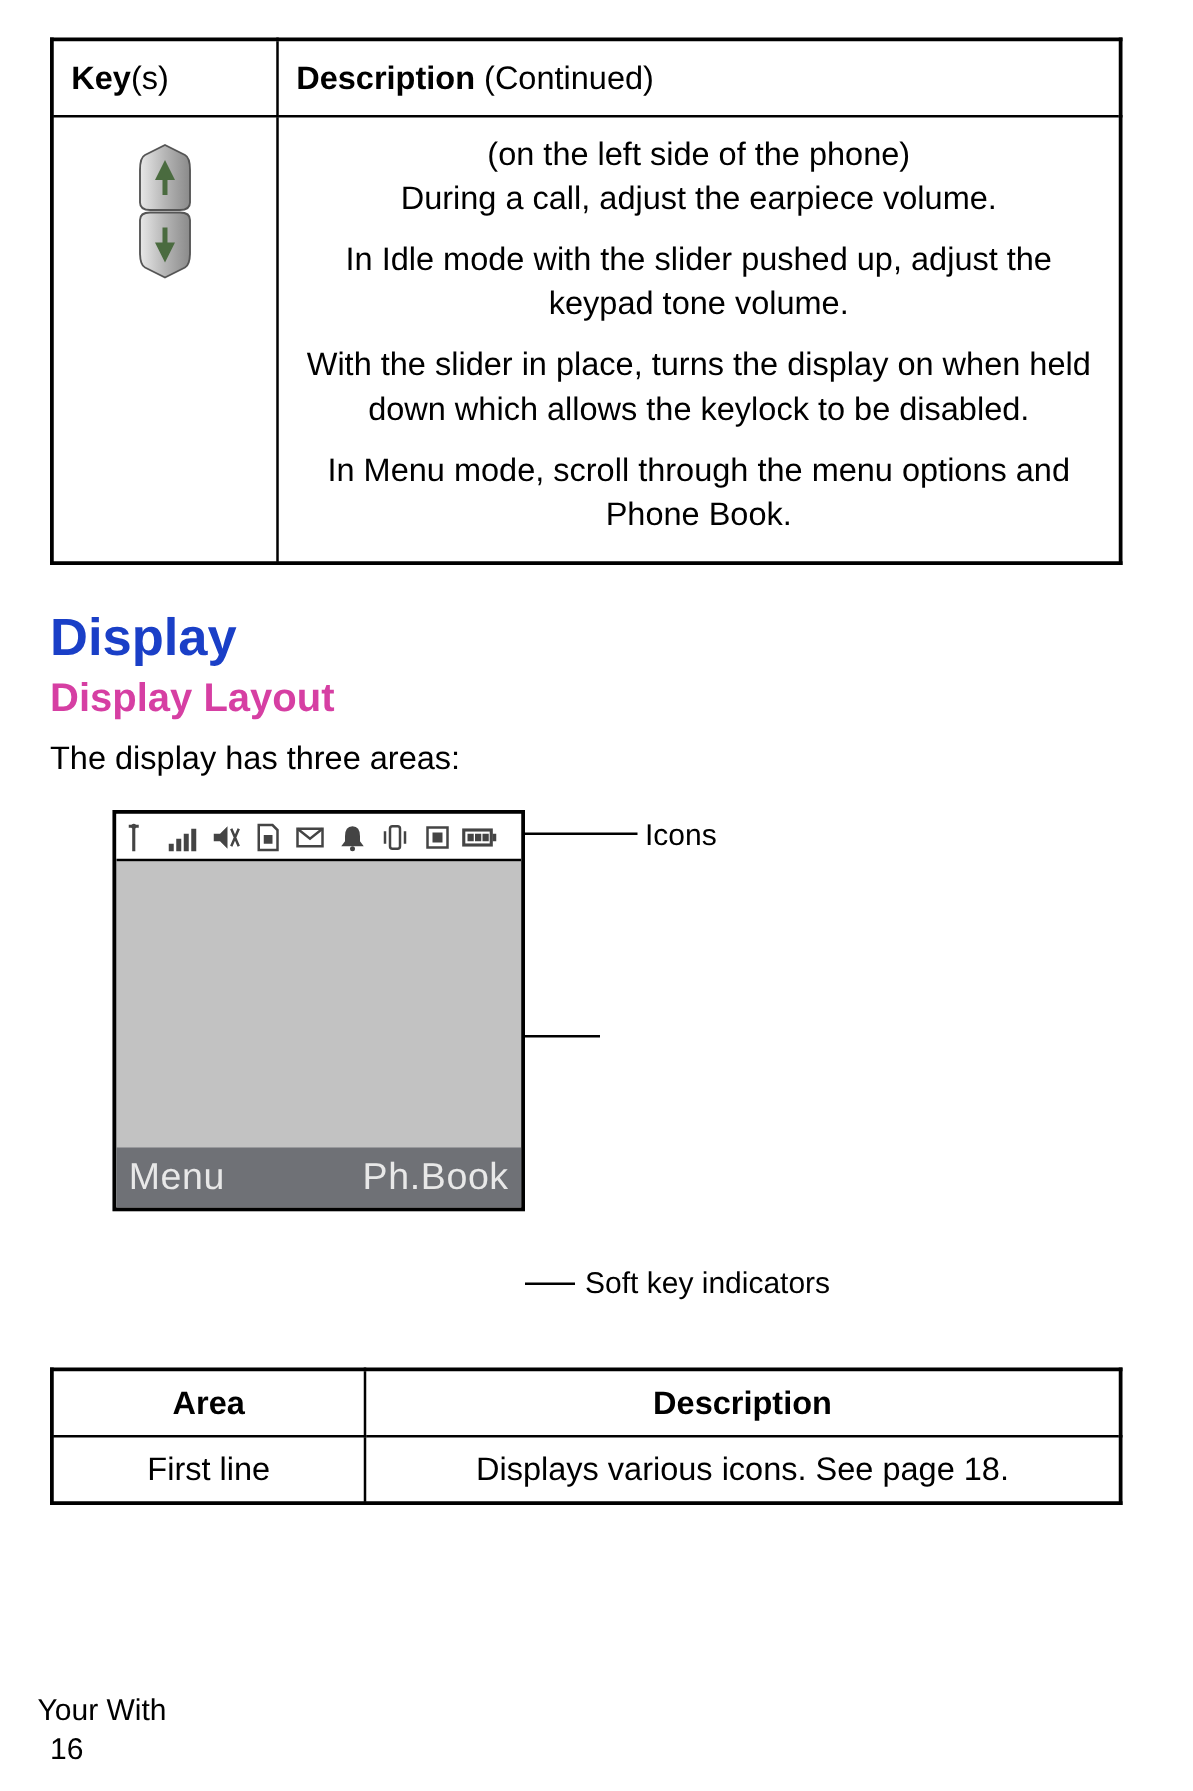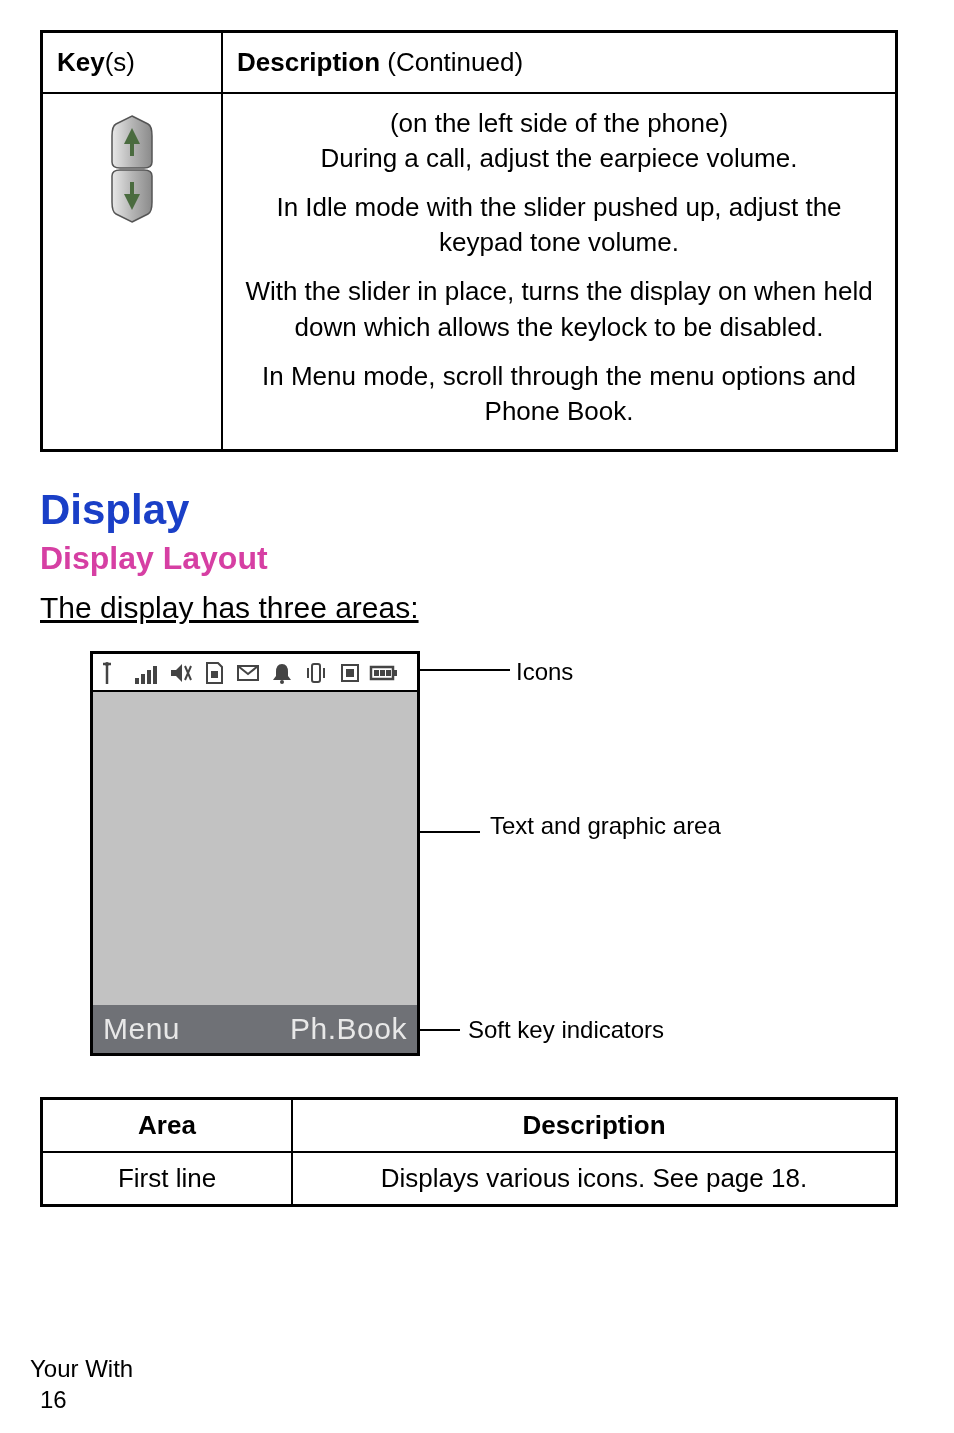--- a/index.html
+++ b/index.html
@@ -59,38 +59,37 @@
     font-weight: 700;
     margin: 34px 0 6px 0;
   }
   h2.layout-h {
     color: #d63fa3;
     font-size: 32px;
     font-weight: 700;
     margin: 6px 0 14px 0;
   }
   p.lead {
-    font-size: 30px;
+    font-size: 26px;
     margin: 6px 0 26px 0;
-    text-decoration: underline;
   }
 
   
   .diagram-wrap {
     position: relative;
     width: 760px;
     height: 410px;
     margin-left: 50px;
   }
   .phone-frame {
     position: absolute;
     left: 0;
     top: 0;
     width: 330px;
-    height: 405px;
+    height: 321px;
     border: 3px solid #000;
     background: #c2c2c2;
     box-sizing: border-box;
     overflow: hidden;
     text-align: right;
   }
   .icons-row {
     position: absolute;
     left: 0; top: 0; right: 0;
     height: 38px;
@@ -295,21 +294,20 @@
       <div class="softkey-bar">
         <span>Menu</span>
         <span>Ph.Book</span>
       </div>
     </div>
 
     <div class="callout-line line-icons"></div>
     <div class="callout-text txt-icons">Icons</div>
 
     <div class="callout-line line-text"></div>
-    <div class="callout-text txt-text">Text and graphic area</div>
 
     <div class="callout-line line-soft"></div>
     <div class="callout-text txt-soft">Soft key indicators</div>
   </div>
 
   <table class="area-table">
     <tbody>
         <tr>
       <th class="area-col">Area</th>
       <th>Description</th>

